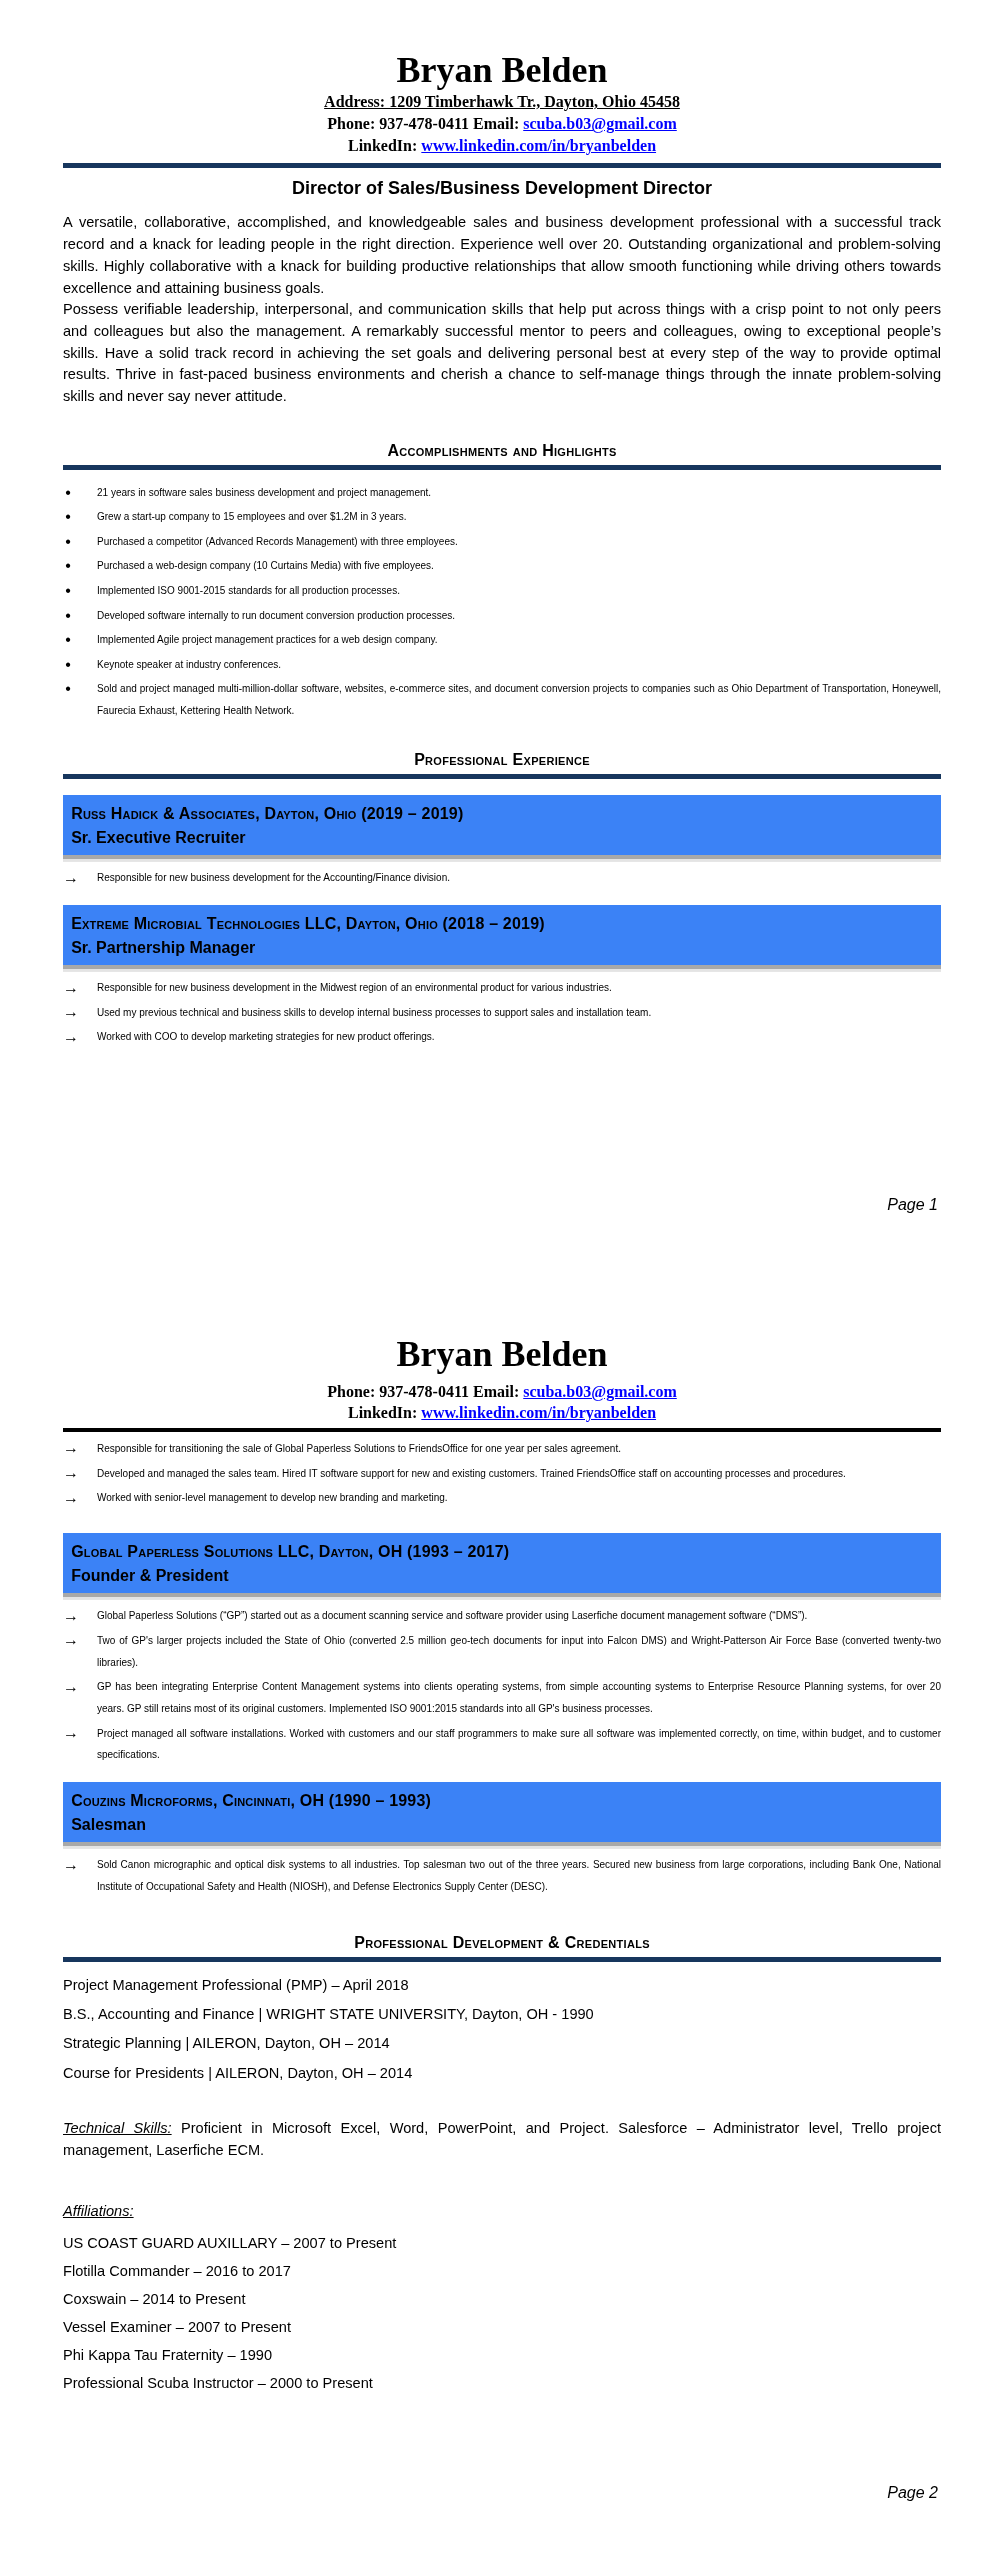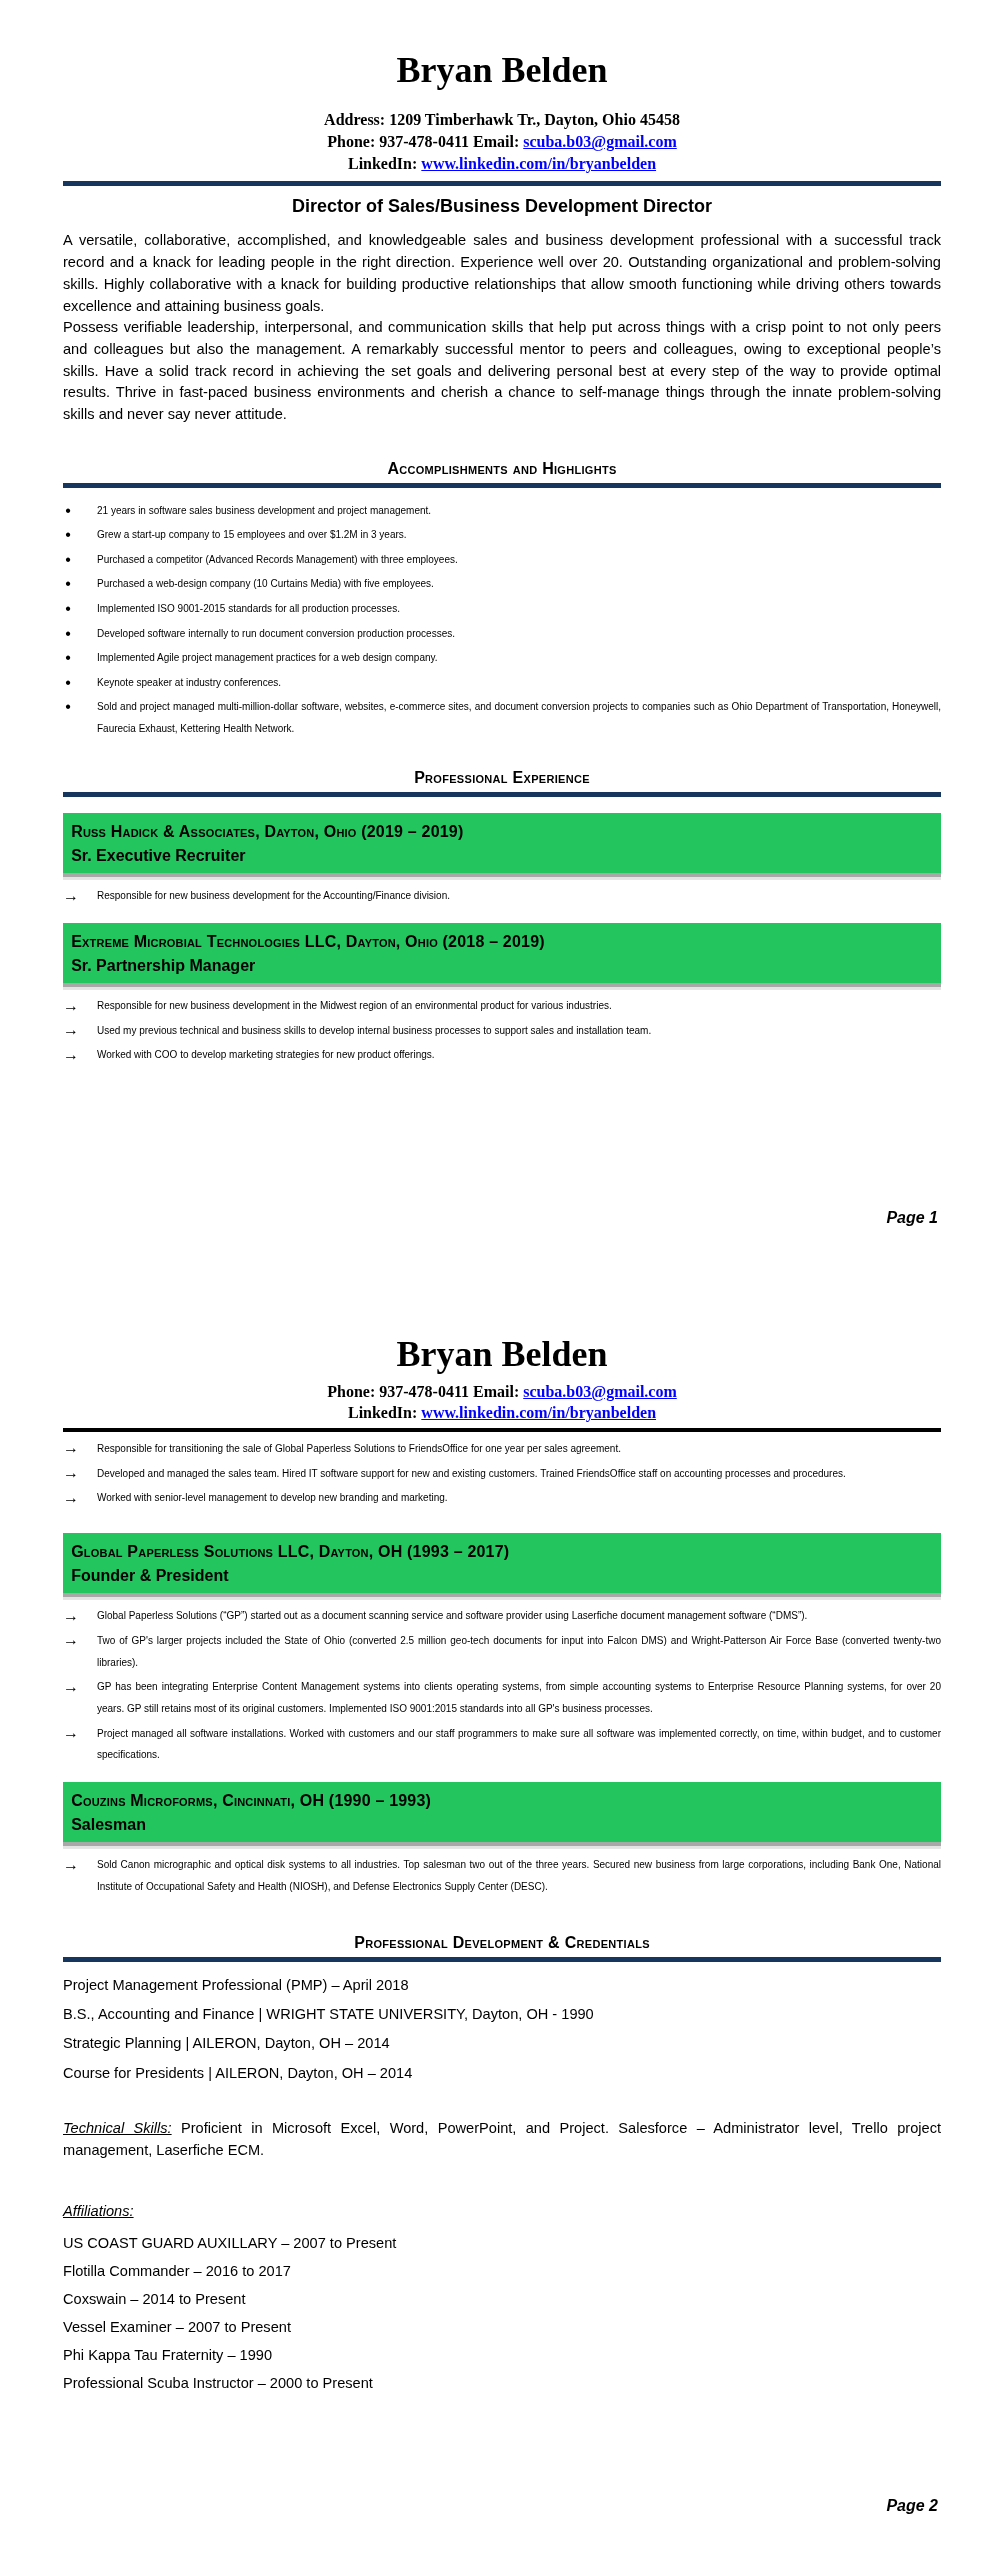--- a/index.html
+++ b/index.html
@@ -94,21 +94,21 @@
   ul.arrows li::before{
     content:"\2192";
     position:absolute;
     left:0;
     top:-0.6px;
     font-size:16px;
   }
   ul.arrows{margin-top:8.2px;}
   
   .jobbar{
-    background:#22c55e;
+    background:#3b82f6;
     border-bottom:4.1px solid #a8a8a8;
     box-shadow:0 2.9px 0 0 #e4e4e4;
     padding:7px 8.2px 5.9px 8.2px;
     margin-top:16.4px;
   }
   .jobbar .co{
     font-weight:bold;
     font-size:16px;
     font-variant:small-caps;
     line-height:23.4px;
@@ -146,37 +146,36 @@
   .affils{margin-top:10.5px;}
   .affil{
     font-size:14.6px;
     line-height:21.7px;
     margin:0 0 6.4px 0;
   }
   
   .page-footer{
     position:absolute;
     right:57px;
-    bottom:61px;
+    bottom:74px;
     font-size:16px;
     font-style:italic;
-    font-weight:bold;
   }
   .p2-header{padding-top:46px;}
   .p2-contact{line-height:21px;}
 </style>
 </head>
 <body>
 
 <div class="page">
   <div class="content" style="padding-top:50px;">
 
     <h1 class="doc-name">Bryan Belden</h1>
 
-    <p class="contact-line" style="margin-top:18px;">
+    <p class="contact-line" style="margin-top:0;text-decoration:underline;">
       <span>Address: 1209 Timberhawk Tr., Dayton, Ohio 45458</span>
     </p>
     <p class="contact-line">
       <span>Phone: 937-478-0411 Email:</span>
       <a href="#">scuba.b03@gmail.com</a>
     </p>
     <p class="contact-line">
       <span>LinkedIn:</span>
       <a href="#">www.linkedin.com/in/bryanbelden</a>
     </p>

